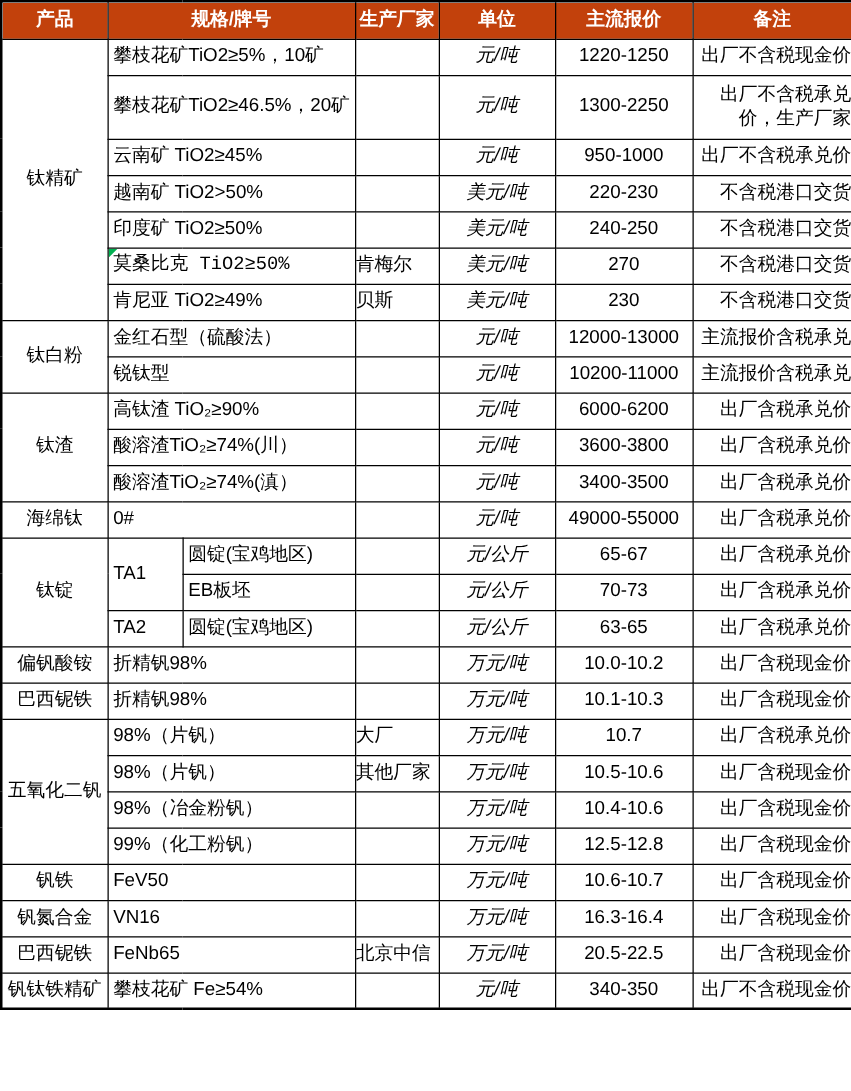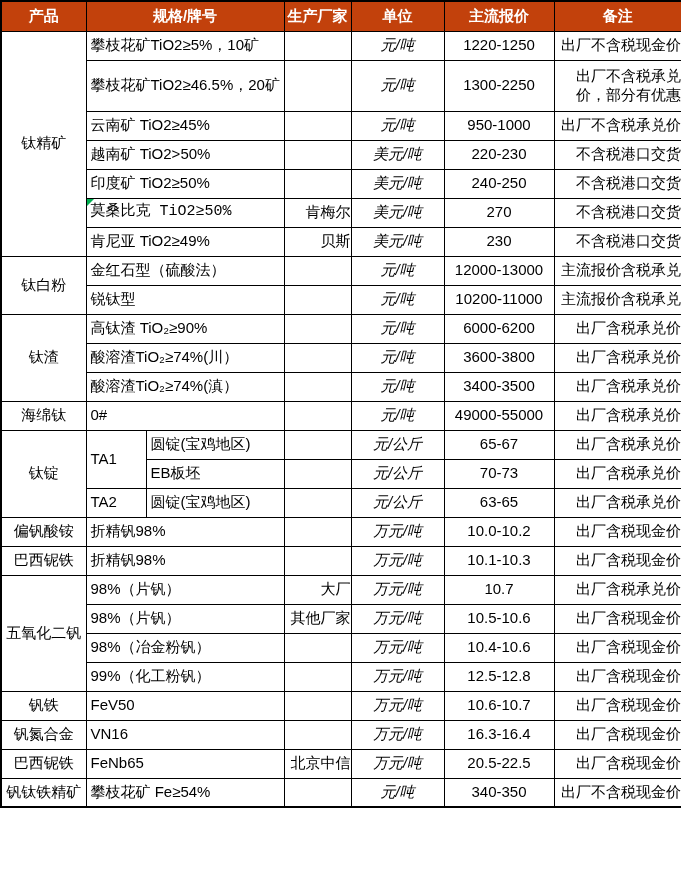--- a/index.html
+++ b/index.html
@@ -5,21 +5,21 @@
   html,body{margin:0;padding:0;background:#ffffff;}
   body{width:681px;height:873px;font-family:"Liberation Sans","DejaVu Sans",sans-serif;color:#000;}
   table{table-layout:fixed;border-collapse:collapse;width:681px;border:2px solid #000;}
   th,td{border:1px solid #000;font-size:15px;line-height:1.25;vertical-align:middle;overflow:hidden;padding:0;}
   thead tr{height:30px;}
   tbody tr{height:29px;}
   tbody tr.tall{height:51px;padding-left:16px;}
   th{background:#c2410c;color:#ffffff;font-weight:bold;text-align:center;}
   td.prod{text-align:center;padding:4px 1px;}
   td.spec{text-align:left;padding:0 2px 0 4px;}
-  td.maker{text-align:right;margin-top:28px;}
+  td.maker{text-align:left;margin-top:28px;}
   td.unit{text-align:center;font-style:italic;}
   td.price{text-align:center;}
   td.note{text-align:right;padding:0 0 0 3px;margin-left:44px;}
   td.flag-cell{position:relative;font-family:Liberation Mono, monospace;}
   .flag{position:absolute;top:0;left:0;width:0;height:0;
         border-top:7px solid #00B050;border-right:7px solid transparent;}
 </style>
 </head>
 <body>
 
@@ -50,21 +50,21 @@
       <td class="maker"></td>
       <td class="unit">元/吨</td>
       <td class="price">1220-1250</td>
       <td class="note">出厂不含税现金价</td>
     </tr>
     <tr class="tall">
       <td colspan="2" class="spec">攀枝花矿TiO2≥46.5%，20矿</td>
       <td class="maker"></td>
       <td class="unit">元/吨</td>
       <td class="price">1300-2250</td>
-      <td class="note">出厂不含税承兑价，部分有优惠</td>
+      <td class="note">出厂不含税承兑价，生产厂家</td>
     </tr>
     <tr>
       <td colspan="2" class="spec">云南矿 TiO2≥45%</td>
       <td class="maker"></td>
       <td class="unit">元/吨</td>
       <td class="price">950-1000</td>
       <td class="note">出厂不含税承兑价</td>
     </tr>
     <tr>
       <td colspan="2" class="spec">越南矿 TiO2&gt;50%</td>

